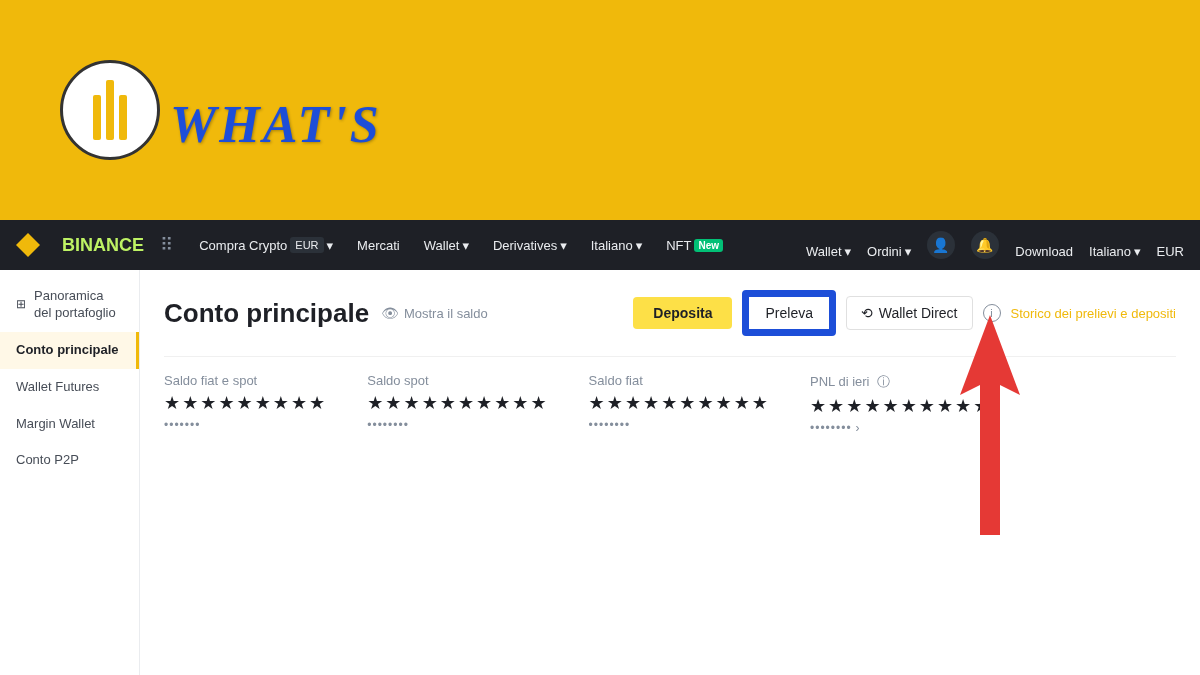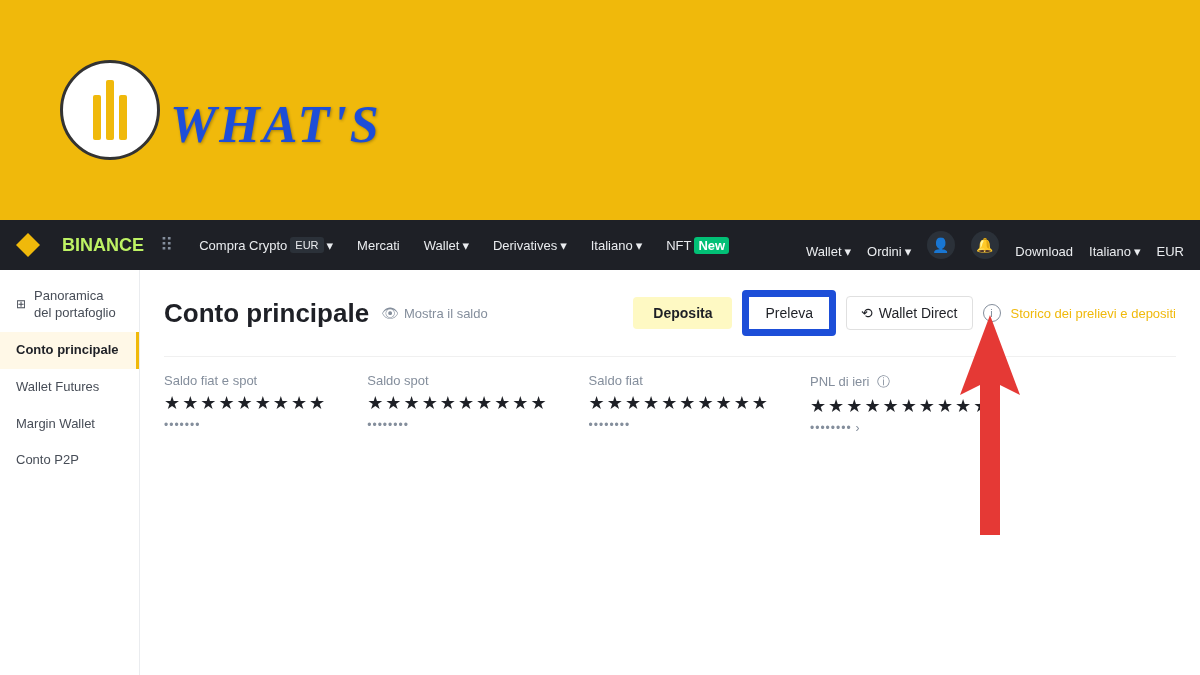--- a/index.html
+++ b/index.html
@@ -110,21 +110,21 @@
       display: flex;
       align-items: center;
       gap: 3px;
       cursor: pointer;
       white-space: nowrap;
     }
 
     .nav-badge-new {
       background: #02C076;
       color: white;
-      font-size: 13px;
+      font-size: 10px;
       padding: 1px 4px;
       border-radius: 3px;
       font-weight: bold;
     }
 
     .currency-badge {
       background: #2B3139;
       color: #EAECEF;
       font-size: 11px;
       padding: 2px 5px;
@@ -235,21 +235,21 @@
 
     .eye-icon { font-size: 14px; }
 
     .header-actions {
       display: flex;
       align-items: center;
       gap: 10px;
     }
 
     .btn-deposit {
-      background: #fef9c3;
+      background: #fde047;
       color: #1E2026;
       border: none;
       padding: 8px 20px;
       border-radius: 4px;
       font-size: 14px;
       font-weight: 600;
       cursor: pointer;
     }
 
     .btn-outline {

